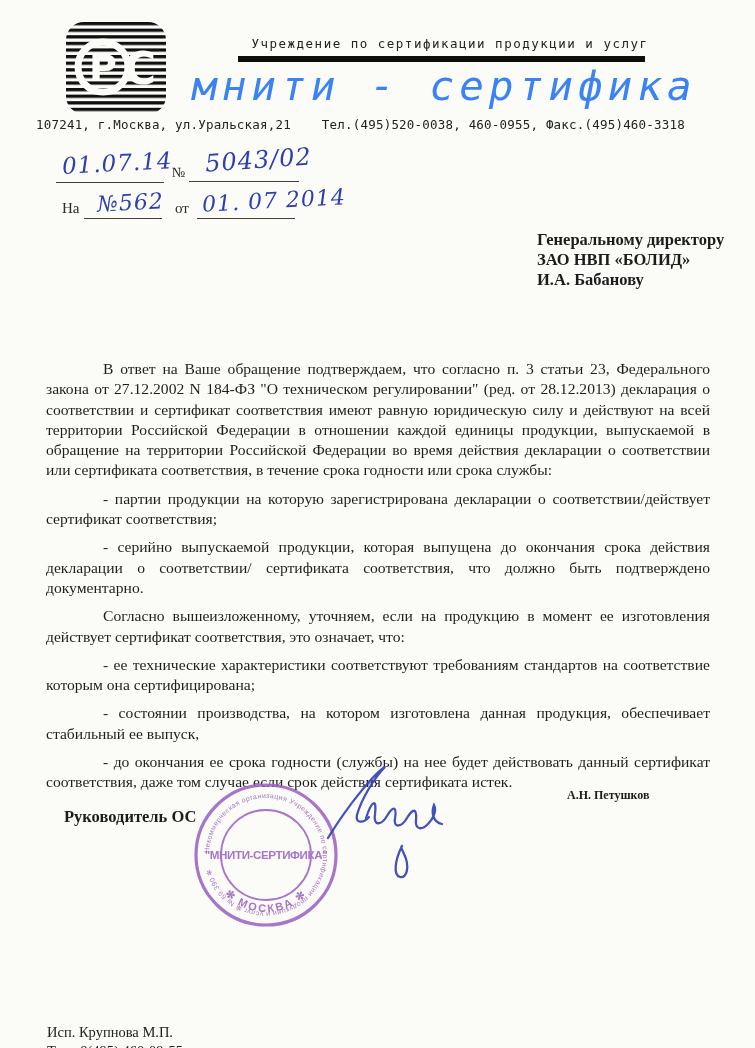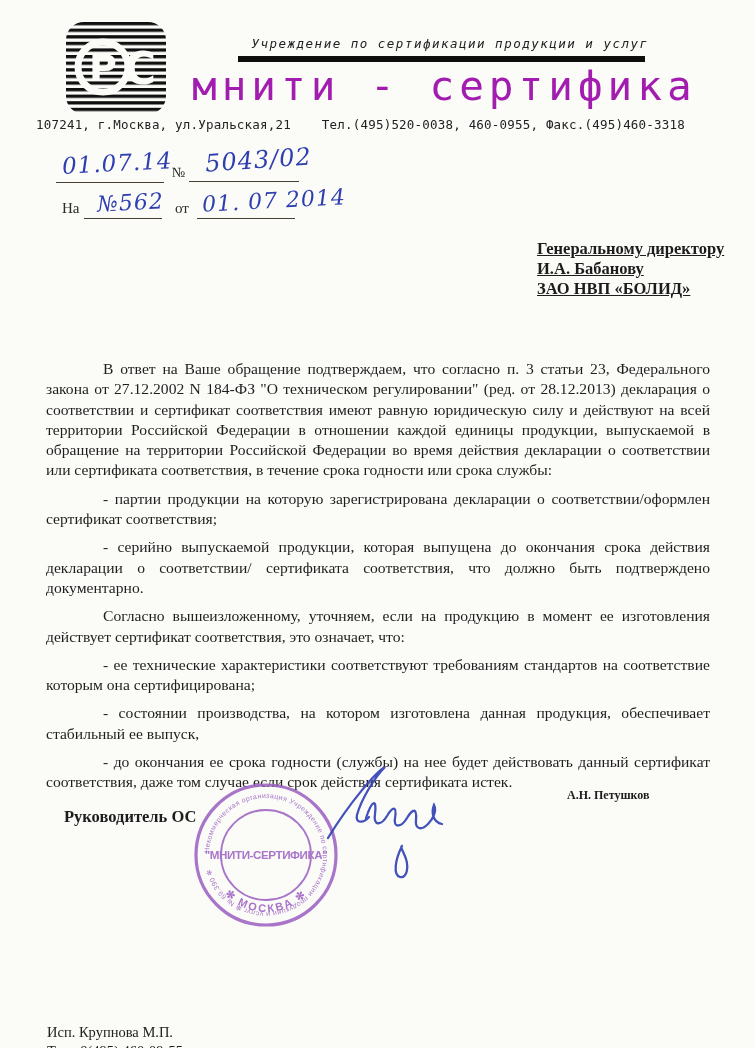--- a/index.html
+++ b/index.html
@@ -10,29 +10,30 @@
     font-family:"Liberation Serif", serif;
     color:#1c1c1c;
     overflow:hidden;
   }
   
   .logo{position:absolute;left:66px;top:22px;width:100px;height:92px;}
   .tagline{
     position:absolute;left:250px;top:36px;width:400px;
     text-align:center;
     font-family:"DejaVu Sans Mono", monospace;
-    font-style:italic;font-size:12.5px;letter-spacing:1.5px;color:#222;
+    font-size:12.5px;letter-spacing:1.5px;color:#222;
     white-space:nowrap;
   }
   .header-bar{position:absolute;left:238px;top:56px;width:407px;height:6px;background:#0e0e0c;}
   .org-title{
     position:absolute;left:192px;top:62px;
     font-family:"DejaVu Sans Mono", monospace;
-    font-size:41px;font-weight:400;letter-spacing:5px;color:#a21caf;
+    font-size:41px;font-weight:400;letter-spacing:5px;color:#3b82f6;
     white-space:pre;
+    font-style:italic;
   }
   .address-line{
     position:absolute;left:36px;top:117px;
     font-family:"DejaVu Sans Mono", monospace;
     font-size:12.5px;letter-spacing:0.2px;color:#222;
     white-space:pre;
   }
   
   .hand{
     font-family:"DejaVu Serif", serif;font-style:italic;
@@ -45,21 +46,21 @@
   .ref-line{position:absolute;height:0;border-bottom:1.6px solid #45402f;}
   .line-1{left:56px;top:182px;width:108px;}
   .line-2{left:189px;top:181px;width:110px;}
   .line-3{left:84px;top:218px;width:78px;}
   .line-4{left:197px;top:218px;width:98px;}
   .ref-label{position:absolute;font-size:15px;color:#2a2a2a;}
   .label-no{left:172px;top:165px;font-size:14px;}
   .label-na{left:62px;top:200px;}
   .label-ot{left:175px;top:200px;}
   
-  .recipient{position:absolute;left:537px;top:239px;font-weight:bold;font-size:16.5px;line-height:20px;text-decoration:underline;}
+  .recipient{position:absolute;left:537px;top:230px;font-weight:bold;font-size:16.5px;line-height:20px;}
   
   .body-text{position:absolute;left:38px;top:351px;width:680px;}
   .body-text p{
     margin:8px;text-align:justify;text-indent:57px;
     font-size:15.6px;line-height:20.3px;color:#1e1e1e;
   }
   
   .sig-role{position:absolute;left:64px;top:807px;font-weight:bold;font-size:16.5px;}
   .sig-name{position:absolute;left:567px;top:788px;font-weight:bold;font-size:12px;}
   .stamp{position:absolute;left:192px;top:781px;width:148px;height:148px;opacity:0.88;}
@@ -98,27 +99,27 @@
   <div class="ref-line line-2"></div>
   <div class="ref-label label-na">На</div>
   <div class="hand hw-in-number">№562</div>
   <div class="ref-line line-3"></div>
   <div class="ref-label label-ot">от</div>
   <div class="hand hw-in-date">01. 07 2014</div>
   <div class="ref-line line-4"></div>
 
   <div class="recipient">
     <div>Генеральному директору</div>
+    <div>ЗАО НВП «БОЛИД»</div>
     <div>И.А. Бабанову</div>
-    <div>ЗАО НВП «БОЛИД»</div>
   </div>
 
   <div class="body-text">
     <p>В ответ на Ваше обращение подтверждаем, что согласно п. 3 статьи 23, Федерального закона от 27.12.2002 N 184-ФЗ "О техническом регулировании" (ред. от 28.12.2013) декларация о соответствии и сертификат соответствия имеют равную юридическую силу и действуют на всей территории Российской Федерации в отношении каждой единицы продукции, выпускаемой в обращение на территории Российской Федерации во время действия декларации о соответствии или сертификата соответствия, в течение срока годности или срока службы:</p>
-    <p>- партии продукции на которую зарегистрирована декларации о соответствии/оформлен сертификат соответствия;</p>
+    <p>- партии продукции на которую зарегистрирована декларации о соответствии/действует сертификат соответствия;</p>
     <p>- серийно выпускаемой продукции, которая выпущена до окончания срока действия декларации о соответствии/ сертификата соответствия, что должно быть подтверждено документарно.</p>
     <p>Согласно вышеизложенному, уточняем, если на продукцию в момент ее изготовления действует сертификат соответствия, это означает, что:</p>
     <p>- ее технические характеристики соответствуют требованиям стандартов на соответствие которым она сертифицирована;</p>
     <p>- состоянии производства, на котором изготовлена данная продукция, обеспечивает стабильный ее выпуск,</p>
     <p>- до окончания ее срока годности (службы) на нее будет действовать данный сертификат соответствия, даже  том случае если срок действия сертификата истек.</p>
   </div>
 
   <div class="sig-role">Руководитель ОС</div>
   <div class="sig-name">А.Н. Петушков</div>
 

